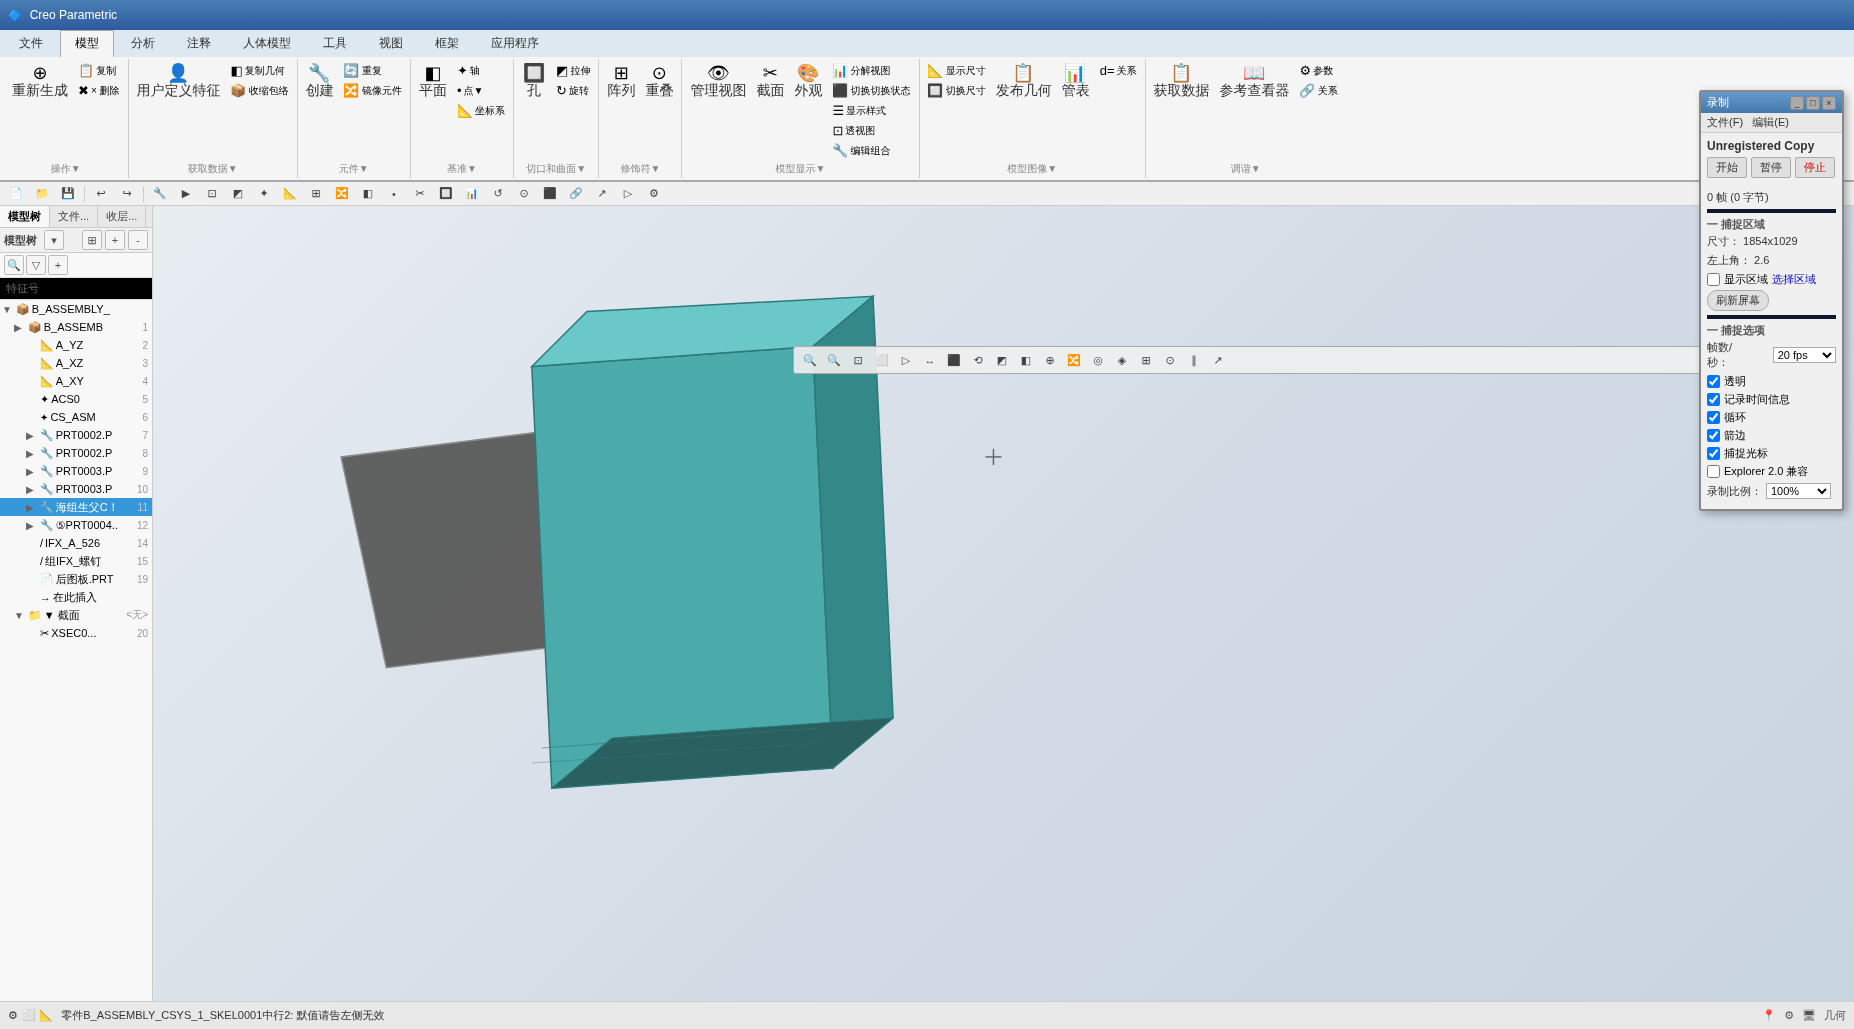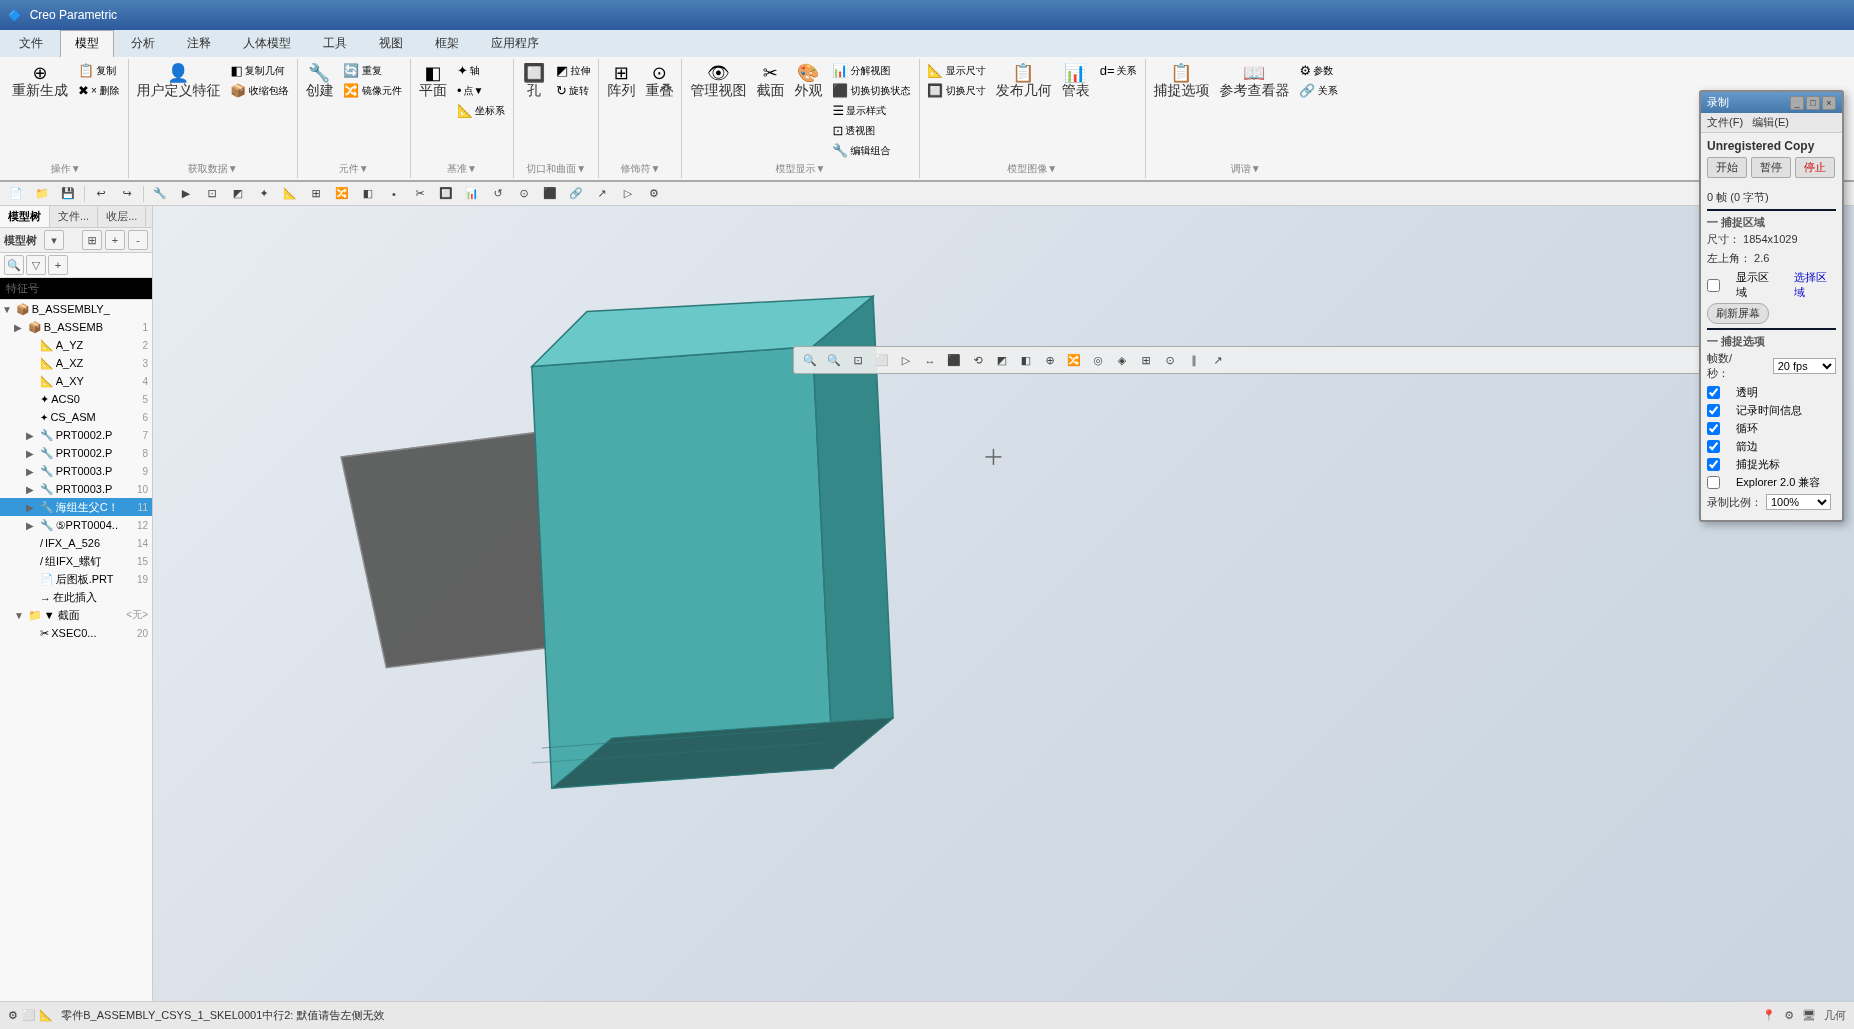--- a/index.html
+++ b/index.html
@@ -226,21 +226,21 @@
     .dialog-row {
       margin-bottom: 4px;
       color: #333;
     }
     .dialog-label {
       font-weight: bold;
       color: #555;
       margin-bottom: 2px;
     }
     .dialog-section {
-      border-top: 2px solid #0f172a;
+      border-top: 4px solid #0f172a;
       margin-top: 4px;
       padding-top: 4px;
     }
     .dialog-btns {
       display: flex;
       gap: 4px;
       margin-bottom: 12px;
     }
     .dialog-btn {
       padding: 2px 8px;
@@ -254,21 +254,21 @@
     .dialog-btn.red { color: #cc0000; }
     .dialog-select {
       width: 65px;
       font-size: 11px;
       border: 1px solid #aaa;
       background: white;
     }
     .checkbox-row {
       display: flex;
       align-items: center;
-      gap: 16px;
+      gap: 4px;
       margin-bottom: 3px;
       font-size: 11px;
     }
     .unregistered-text {
       font-size: 12px;
       color: #333;
       font-weight: bold;
     }
 
     
@@ -564,21 +564,21 @@
           </div>
         </div>
       </div>
       <div class="ribbon-group-label">模型图像▼</div>
     </div>
 
     <div class="ribbon-group">
       <div class="ribbon-group-content">
         <div class="rb-btn">
           <span class="rb-icon">📋</span>
-          <span class="rb-label">捕捉选项</span>
+          <span class="rb-label">获取数据</span>
         </div>
         <div class="rb-btn">
           <span class="rb-icon">📖</span>
           <span class="rb-label">参考查看器</span>
         </div>
         <div style="display:flex;flex-direction:column;gap:1px;">
           <div class="rb-btn-small">
             <span class="rb-icon-sm">⚙</span>
             <span style="font-size:10px;">参数</span>
           </div>

